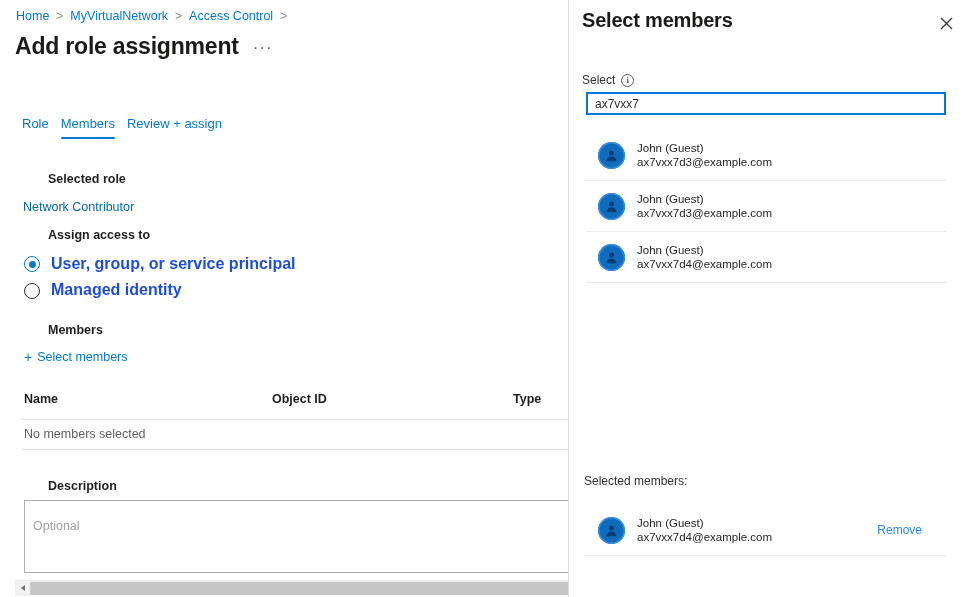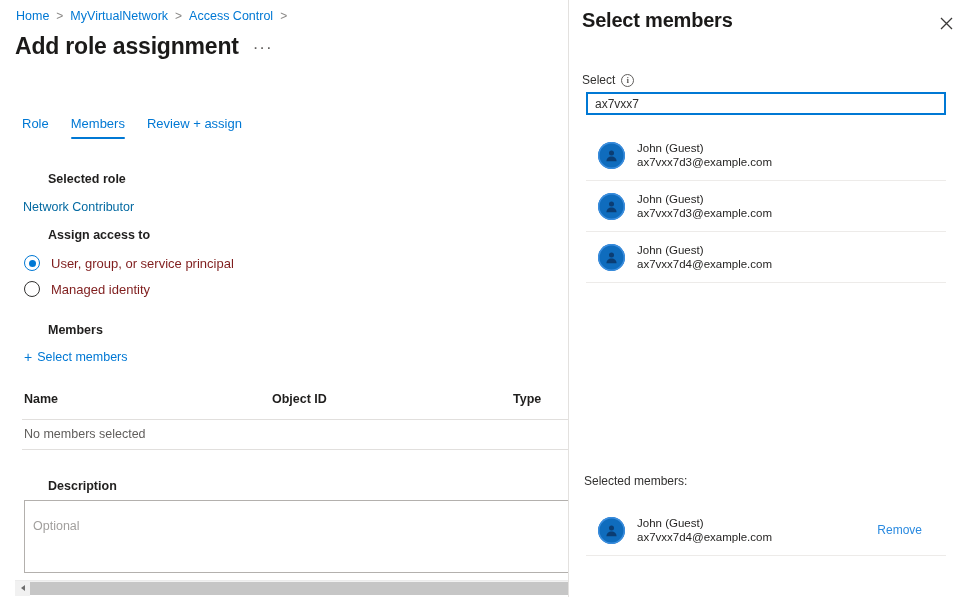--- a/index.html
+++ b/index.html
@@ -43,21 +43,21 @@
     letter-spacing: -0.2px; line-height: 28px;
   }
   #title-more {
     font-size: 17px; color: #605e5c; letter-spacing: 1px;
     line-height: 12px; cursor: pointer; padding-top: 4px;
   }
 
   
   #tabs {
     position: absolute; left: 22px; top: 116px;
-    display: flex; align-items: flex-end; gap: 22px;
+    display: flex; align-items: flex-end; gap: 12px;
   }
   .tab {
     font-size: 13px; color: #0078d4; cursor: pointer;
     padding-bottom: 8px; position: relative; white-space: nowrap;
   }
   .tab.active { color: #0078d4; font-weight: 400; }
   .tab.active::after {
     content: ""; position: absolute; left: 0; right: 0; bottom: 0;
     height: 2.5px; background: #0078d4; border-radius: 1px;
   }
@@ -81,21 +81,21 @@
   #radio-user { top: 255px; }
   #radio-managed { top: 281px; align-items: flex-end; }
   .radio-outer {
     width: 16px; height: 16px; border-radius: 50%;
     border: 1.3px solid #0078d4; background: #fff;
     display: flex; align-items: center; justify-content: center;
     flex: 0 0 auto;
   }
   .radio-outer.off { border-color: #323130; }
   .radio-dot { width: 7px; height: 7px; border-radius: 50%; background: #0078d4; }
-  .radio-label { font-size: 13px; color: #7f1d1d; white-space: nowrap; }
+  .radio-label { font-size: 16px; color: #1d4ed8; white-space: nowrap; font-weight: bold; }
 
   #lbl-members { left: 23px; top: 323px; }
 
   #select-members-link {
     position: absolute; left: 24px; top: 350px;
     display: flex; align-items: center; gap: 5px;
     font-size: 12.5px; color: #0078d4; cursor: pointer;
   }
   .plus-icon { font-size: 14px; line-height: 12px; color: #0078d4; }
 

